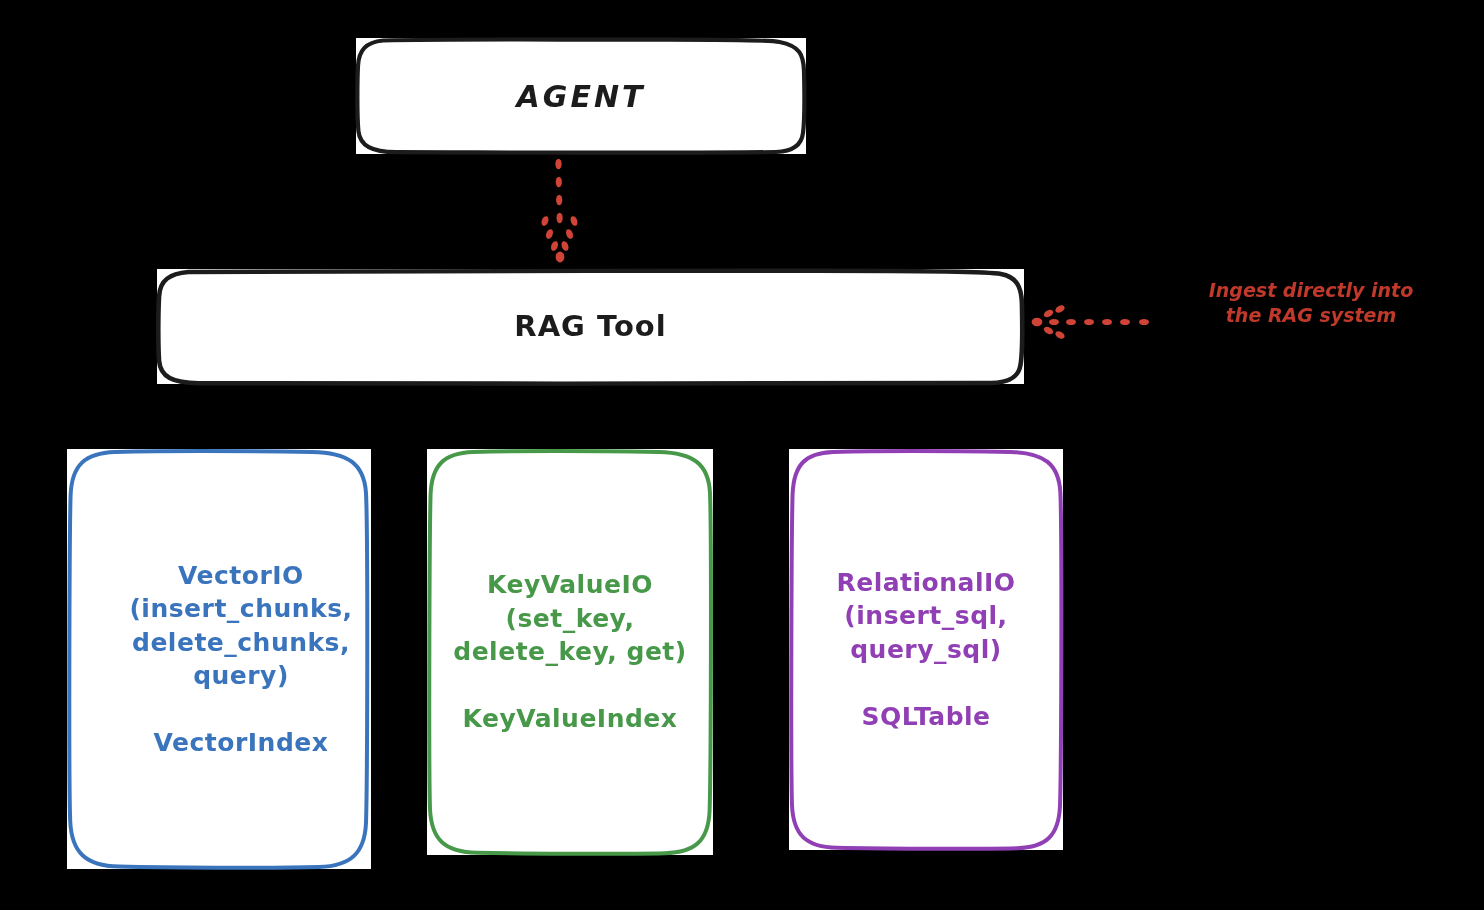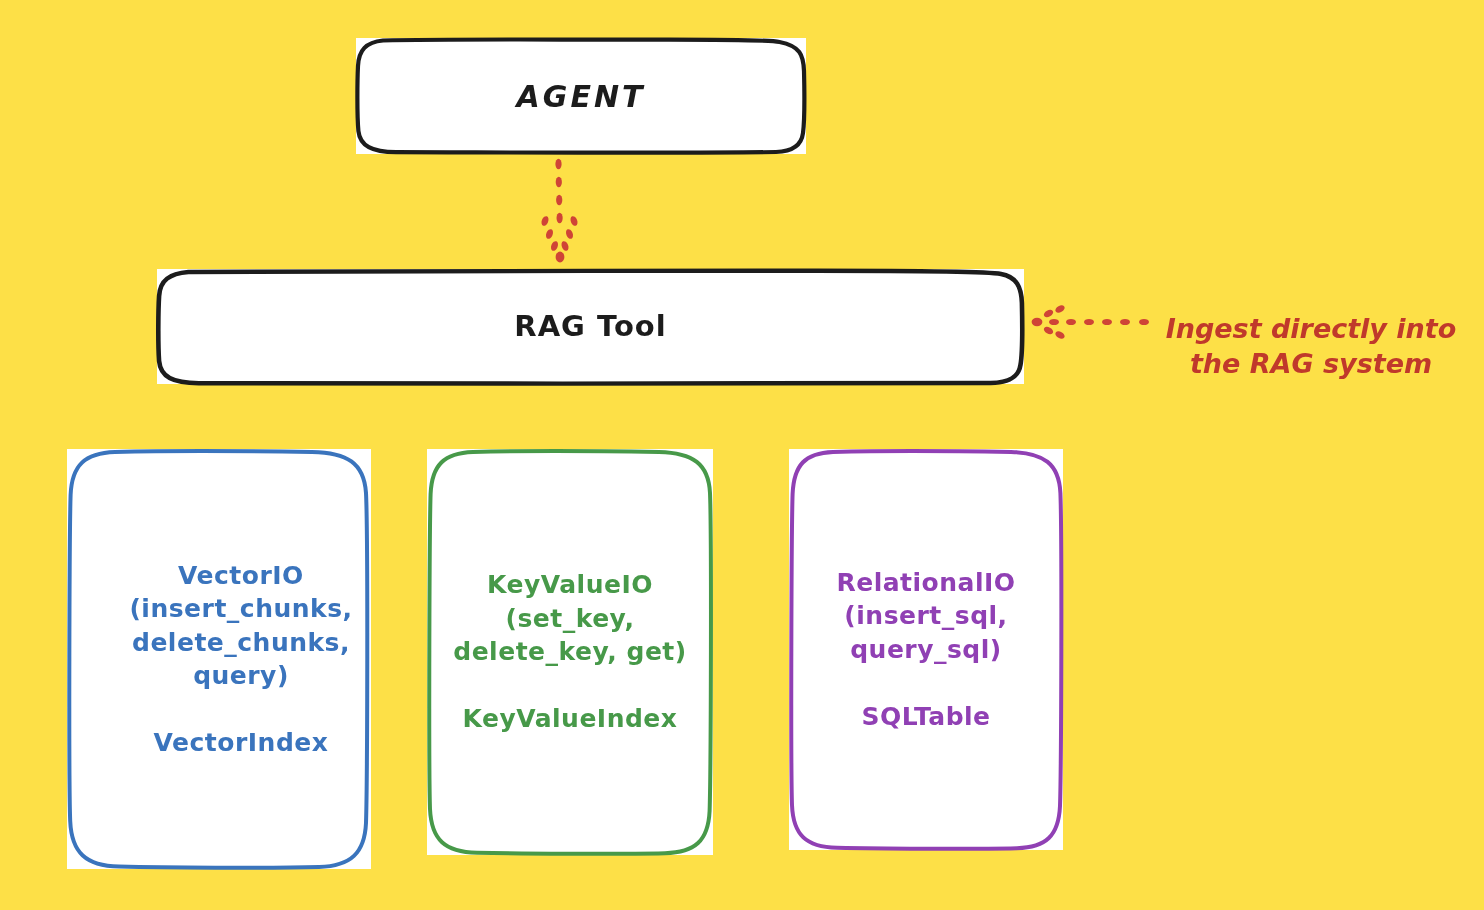--- a/index.html
+++ b/index.html
@@ -7,21 +7,21 @@
     padding: 0;
     background: #ffffff;
   }
   body {
     font-family: "DejaVu Sans", sans-serif;
   }
   #canvas {
     position: relative;
     width: 1484px;
     height: 910px;
-    background: #fde047;
+    background: #000000;
     overflow: hidden;
   }
 
   
   .node {
     position: absolute;
     box-sizing: border-box;
     background: #ffffff;
     display: flex;
     align-items: center;
@@ -111,26 +111,25 @@
   }
 
   
   #ingest-annotation {
     position: absolute;
     left: 1146px;  top: 278px;
     width: 330px;
     font-family: "DejaVu Sans", sans-serif;
     font-weight: 600;
     font-style: italic;
-    font-size: 27px;
+    font-size: 19px;
     line-height: 1.30;
     color: #c0392b;
     white-space: pre-line;
     text-align: center;
-    margin-top: 33px;
   }
 </style>
 </head>
 <body>
 
 <div id="canvas">
 
   <div class="node" id="agent-node">
     <svg class="frame" viewBox="0 0 450 116" preserveAspectRatio="none">
       <path d="M 27 2.5 C 90 0.8, 200 1.8, 300 1.6 C 370 1.5, 414 2, 423.5 4

